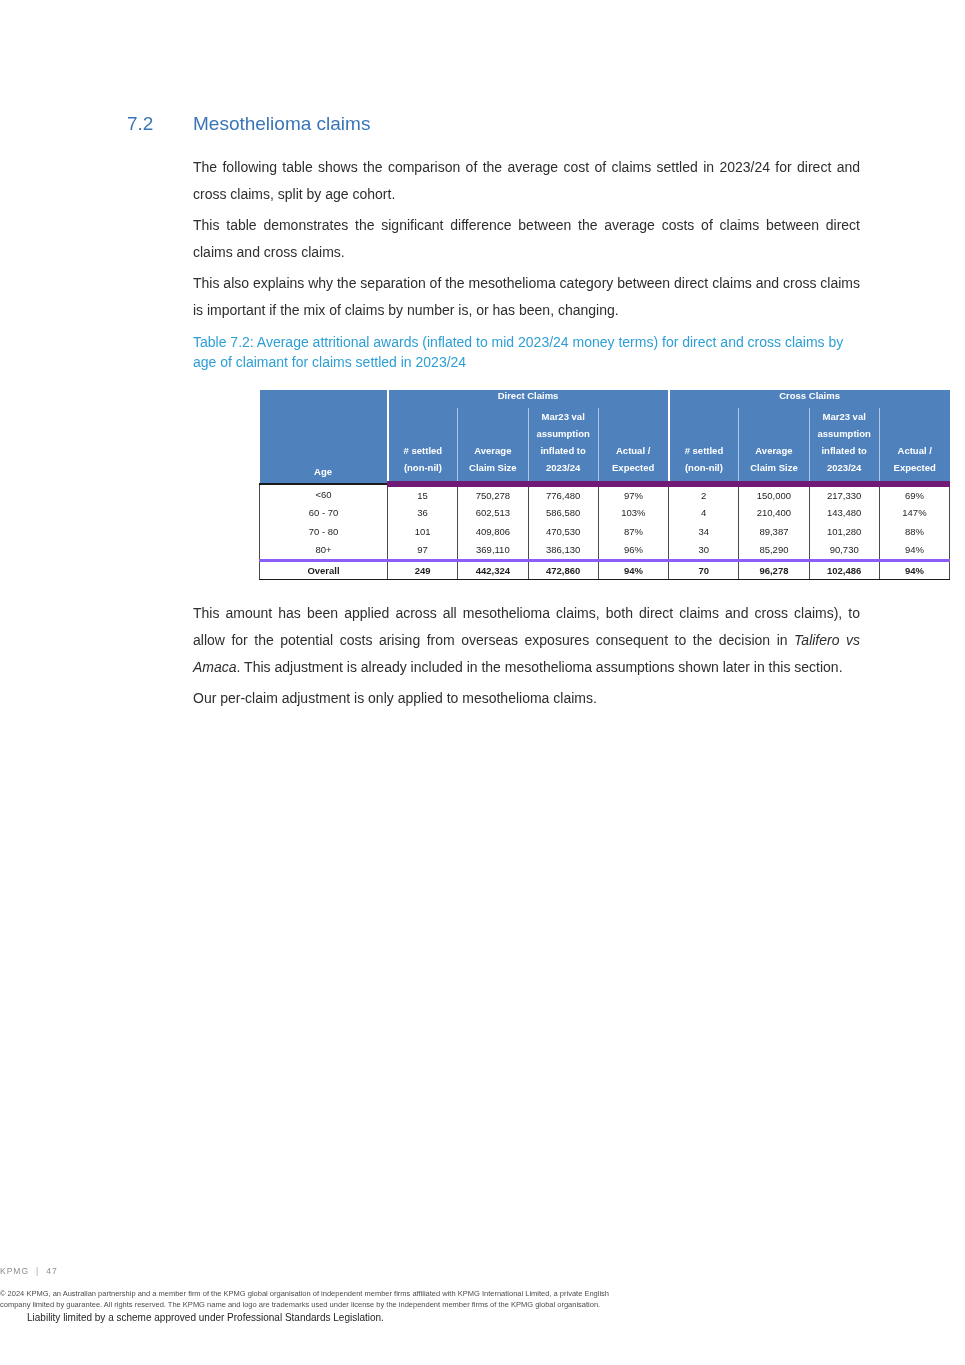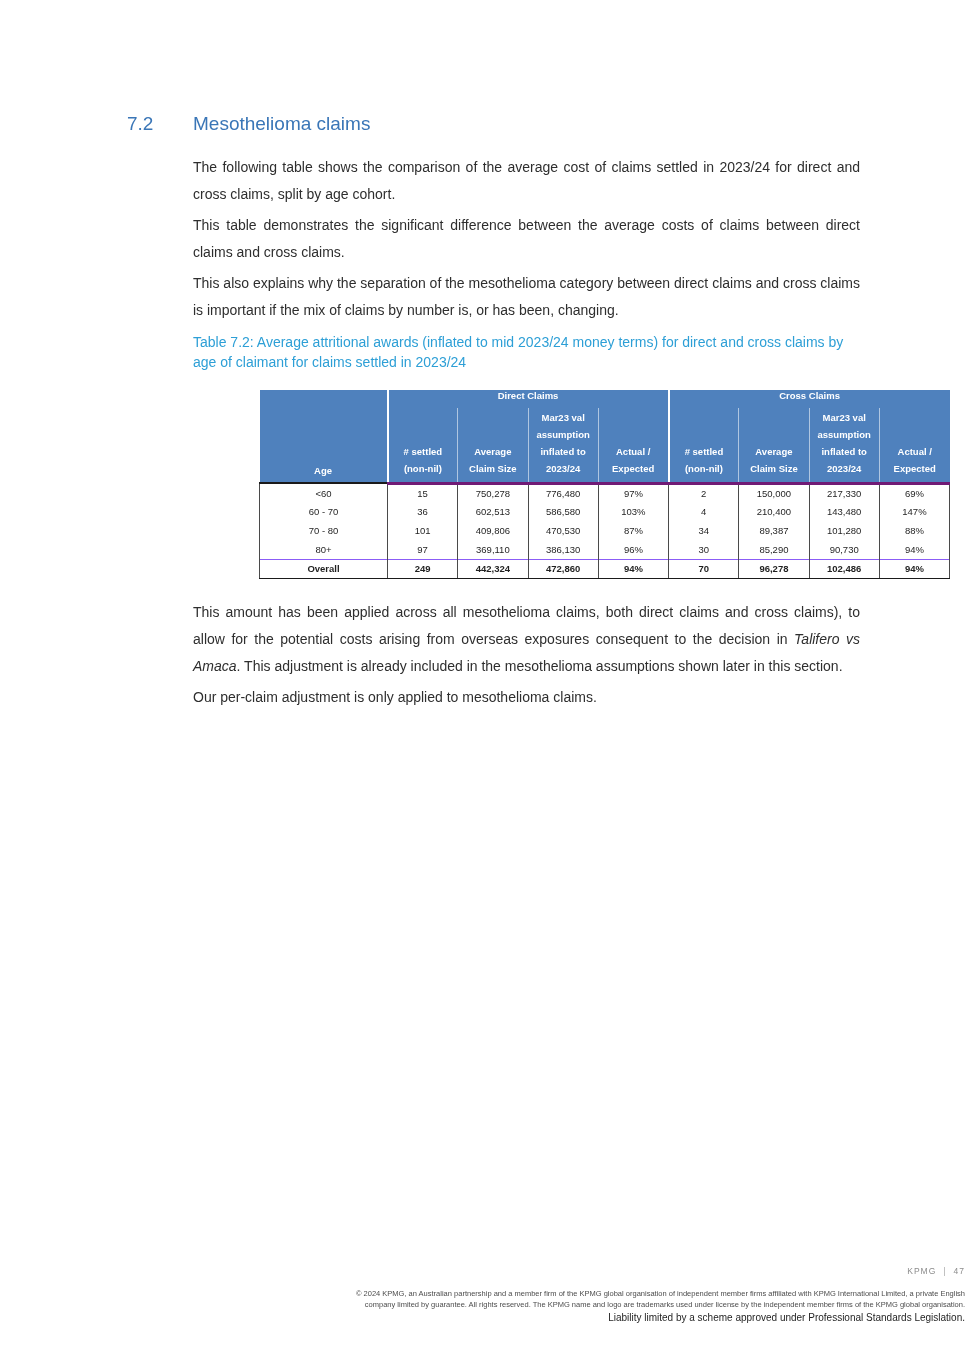--- a/index.html
+++ b/index.html
@@ -49,35 +49,35 @@
   thead th {
     background:#4f81bd; color:#ffffff; font-weight:700; font-size:9.5px;
     text-align:center;
   }
   th.grp { height:18px; vertical-align:top; }
   th.age-th { vertical-align:bottom; padding-bottom:6px; border-bottom:2px solid #1a1a1a; }
   th.sub {
     height:75px; vertical-align:bottom; padding-bottom:5px;
     white-space:pre-line; line-height:17px;
     border-left:1px solid rgba(255,255,255,0.55);
-    border-bottom:3px solid #701a75;
+    border-bottom:6px solid #701a75;
   }
   th.gb { border-left:2px solid #ffffff; }
   tbody td {
     height:19px; font-size:9.5px; color:#1f1f1f; text-align:center;
     border-left:1px solid #4a4a4a; background:#ffffff;
   }
   tbody td:last-child { border-right:1px solid #4a4a4a; }
   tr.total td {
     font-weight:700;
-    border-top:1px solid #8b5cf6; border-bottom:1px solid #1a1a1a;
+    border-top:3px solid #8b5cf6; border-bottom:1px solid #1a1a1a;
   }
 
   
-  .footer { position:absolute; top:1266px; left:0; right:0; text-align:right; }
+  .footer { position:absolute; top:1266px; left:0; right:0; text-align:left; }
   .pageline { font-size:8.5px; color:#8c8c8c; letter-spacing:1px; margin-bottom:13px; }
   .pageline .sep { margin:0 7px; color:#a8a8a8; }
   .copyright { font-size:7.5px; line-height:10.5px; color:#4d4d4d; }
   .liability { font-size:10px; color:#1f1f1f; margin-top:2px;padding-left:27px; }
 </style>
 </head>
 <body>
 
 <div class="page">
   <main class="content">

